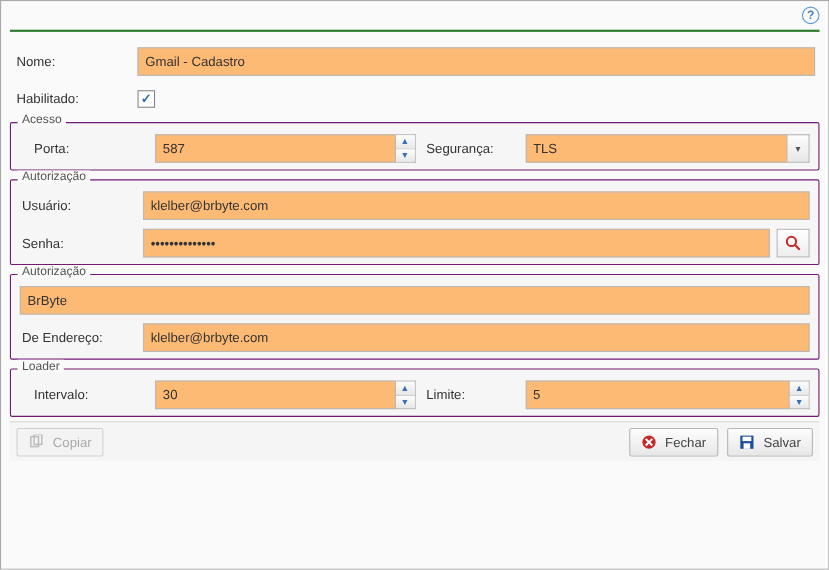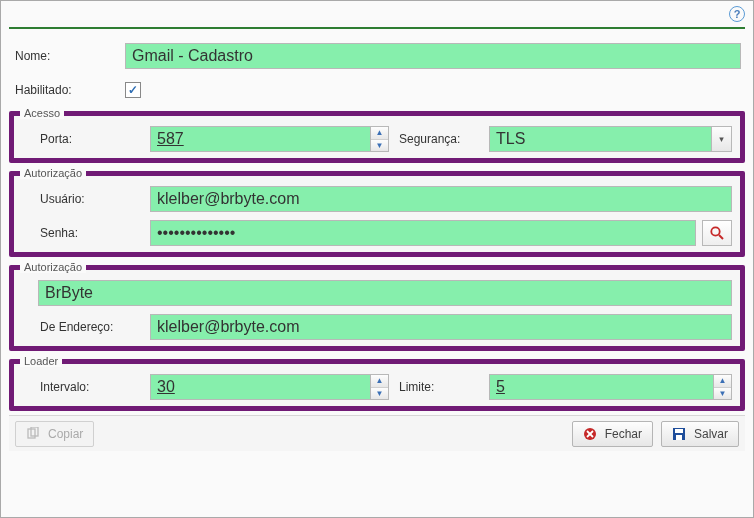--- a/index.html
+++ b/index.html
@@ -82,27 +82,27 @@
   }
   .label {
     width: 112px;
     color: #333;
     padding-left: 2px;
   }
   .input {
     flex: 1;
     height: 26px;
     border: 1px solid #b8b8b8;
-    background: #86efac;
+    background: #fdba74;
     padding: 0 6px;
-    font-size: 16px;
+    font-size: 12px;
     color: #333;
   }
   .spinner-wrap { flex: 1; display: flex; }
-  .spinner-wrap .input { flex: 1; text-decoration: underline; }
+  .spinner-wrap .input { flex: 1; }
   .spin-btns {
     width: 18px;
     display: flex;
     flex-direction: column;
     border: 1px solid #b8b8b8;
     border-left: none;
   }
   .spin-btns div {
     flex:1;
     background: linear-gradient(to bottom,#fdfdfd,#e7e7e7);
@@ -124,37 +124,37 @@
   }
   .checkbox {
     width: 16px; height: 16px;
     border: 1px solid #888;
     background: #fff;
     display: flex; align-items:center; justify-content:center;
     cursor: pointer;
   }
   .checkbox .mark { color: #2e6db3; font-size: 12px; font-weight:bold; }
   .groupbox {
-    border: 5px solid #701a75;
+    border: 1px solid #701a75;
     border-radius: 2px;
     margin: 4px 0;
-    padding: 6px 4px 2px 20px;
+    padding: 6px 4px 2px 4px;
     position: relative;
     background: #f6f6f6;
   }
   .groupbox-legend {
     position: absolute;
     top: -9px;
     left: 6px;
     background: #fafafa;
     padding: 0 4px;
     color: #555;
     font-size: 11px;
   }
-  .row-two { display:flex; align-items:center; height:34px; padding:0 4px; gap:10px;}
+  .row-two { display:flex; align-items:center; height:34px; padding:0 4px; gap:10px;margin-left:11px;}
   .row-two .cell { display:flex; align-items:center; flex:1; }
   .row-two .label2 { width: 90px; }
   .pw-row { display:flex; align-items:center; height:34px; padding:0 4px; }
   .reveal-btn {
     width: 30px; height:26px;
     border:1px solid #b8b8b8;
     margin-left: 6px;
     background: linear-gradient(to bottom,#fff,#eee);
     display:flex; align-items:center; justify-content:center;
     cursor:pointer;

